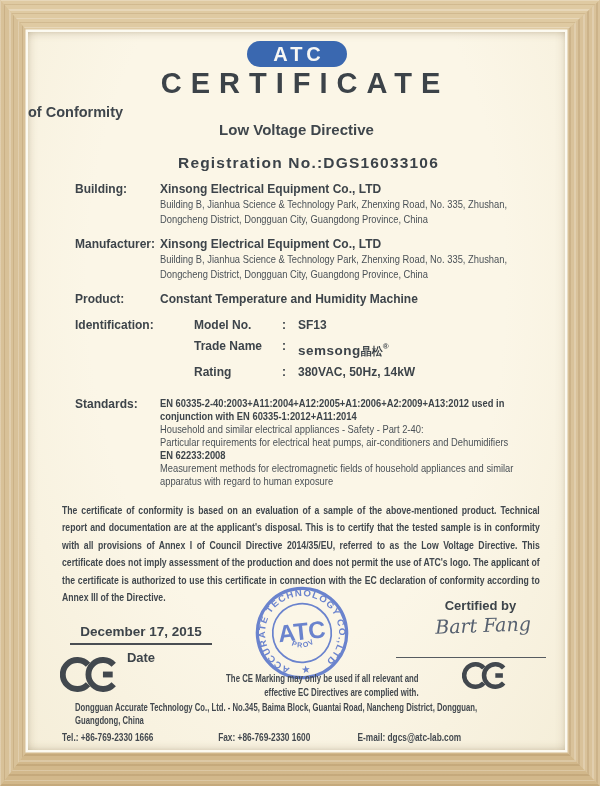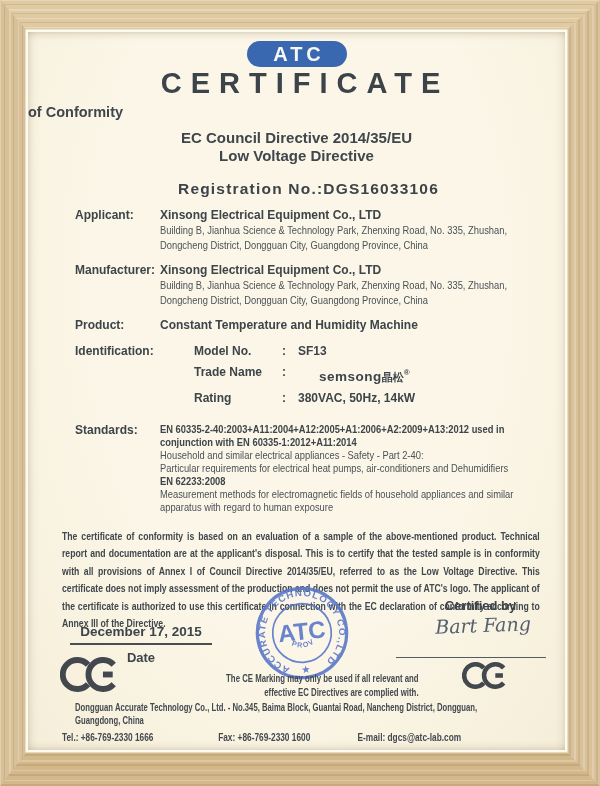--- a/index.html
+++ b/index.html
@@ -50,21 +50,21 @@
   .pname{font-size:12px;font-weight:bold;color:#3d444a;line-height:15px;}
   .addr-line,.std-line{font-size:11px;line-height:14.5px;white-space:nowrap;
     transform:scaleX(.85);transform-origin:0 50%;color:#4a5157;}
   .party .addr-line:first-of-type{margin-top:3px;}
   .std-line{line-height:13px;}
   .std-line.b{font-weight:bold;color:#3d444a;}
   .id-sub{display:grid;grid-template-columns:88px 16px 1fr;margin-bottom:6px;padding-left:34px;}
   .id-name{font-size:12px;font-weight:bold;color:#3d444a;line-height:15px;}
   .id-colon{font-size:12px;font-weight:bold;color:#3d444a;}
   .id-val{font-size:12px;font-weight:bold;color:#3d444a;line-height:15px;}
-  .brand{font-size:13.5px;letter-spacing:.5px;margin-left:21px;}
+  .brand{font-size:13.5px;letter-spacing:.5px;}
   .brand .cjk{font-size:11px;letter-spacing:0;}
   .brand .reg-sym{font-size:8px;vertical-align:super;}
   
   .decl{margin:14px 0 0 34px;width:478px;height:106px;}
   .decl-inner{width:650px;transform:scaleX(.735);transform-origin:0 0;
     text-align:justify;font-size:11.8px;font-weight:bold;line-height:17.5px;color:#40474d;}
   
   .abs{position:absolute;}
   .stamp{left:226px;top:553px;width:96px;height:96px;transform:rotate(-6deg);opacity:.9;}
   .certified{left:375px;top:566px;width:155px;text-align:center;
@@ -101,28 +101,27 @@
   <div class="frame f-left"></div>
   <div class="frame f-right"></div>
 
   <div class="paper">
 
     <div class="logo-pill">
       <span>ATC</span>
     </div>
     <div class="title">CERTIFICATE</div>
     <div class="subtitle">of Conformity</div>
-    <div class="directive d1">EC Council Directive 2014/35/EU</div>
     <div class="directive">Low Voltage Directive</div>
     <div class="reg">Registration No.:DGS16033106</div>
 
     <div class="rows">
 
       <div class="g-row party">
-        <div class="lbl">Applicant:</div>
+        <div class="lbl">Building:</div>
         <div>
           <div class="pname">Xinsong Electrical Equipment Co., LTD</div>
           <div class="addr-line">Building B, Jianhua Science &amp; Technology Park, Zhenxing Road, No. 335, Zhushan,</div>
           <div class="addr-line">Dongcheng District, Dongguan City, Guangdong Province, China</div>
         </div>
       </div>
 
       <div class="g-row party">
         <div class="lbl">Manufacturer:</div>
         <div>

